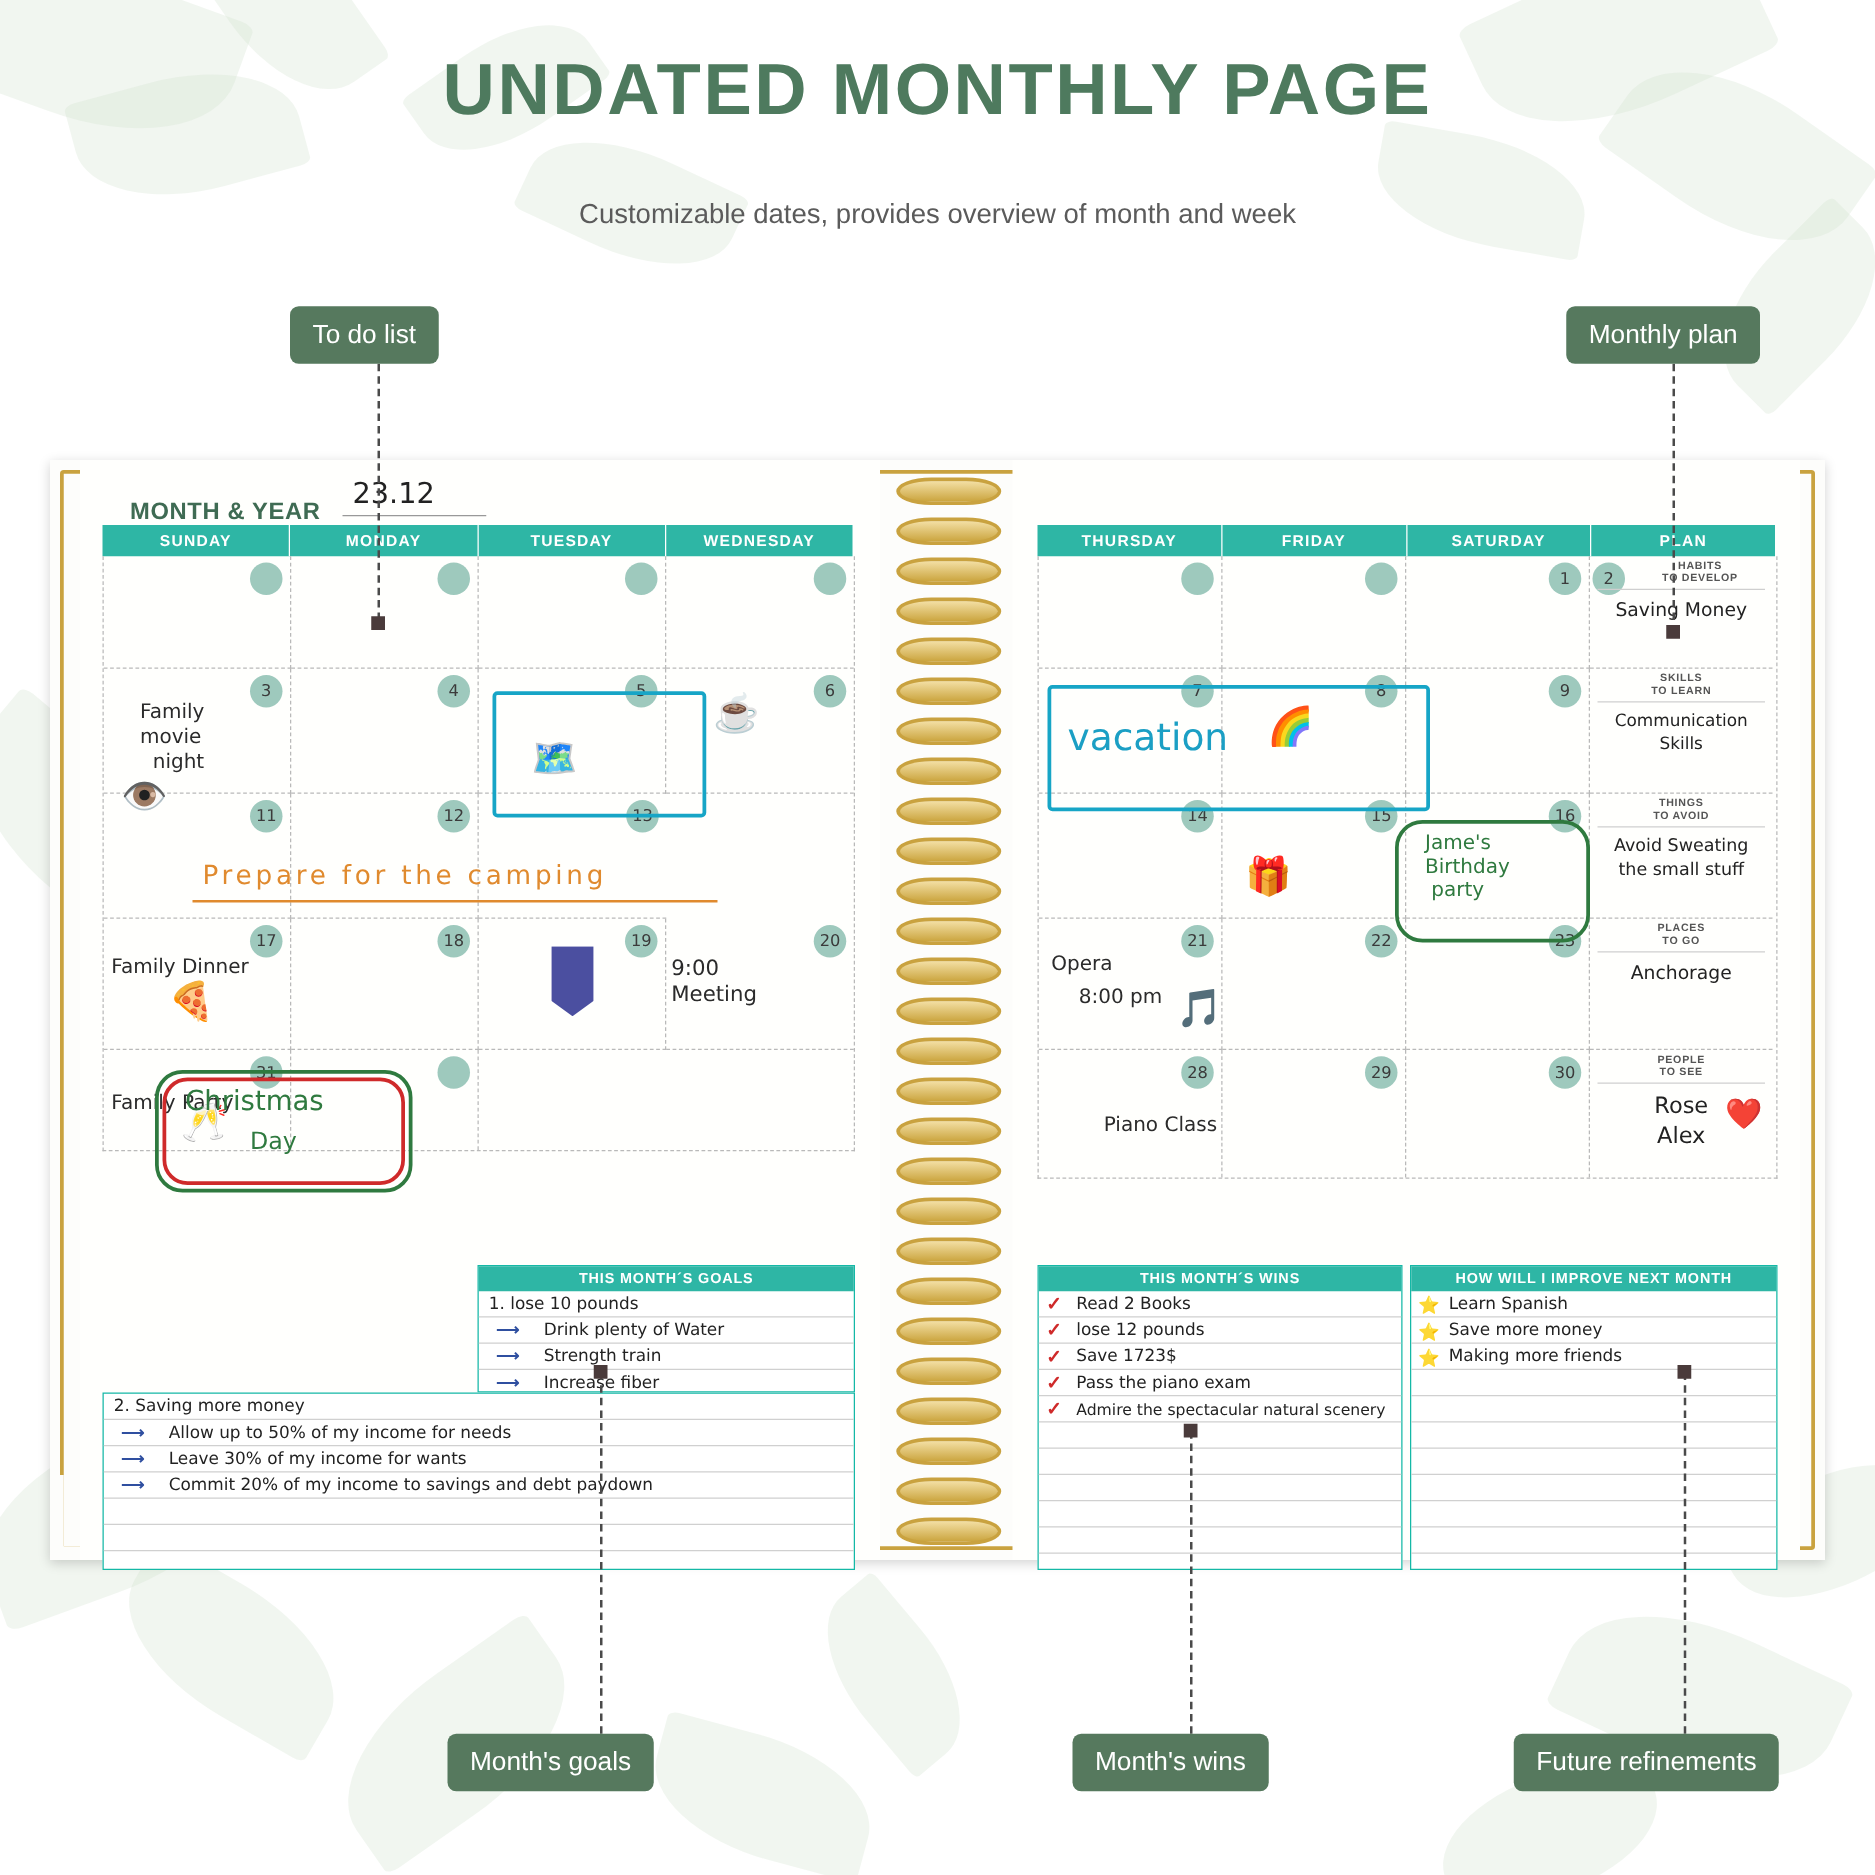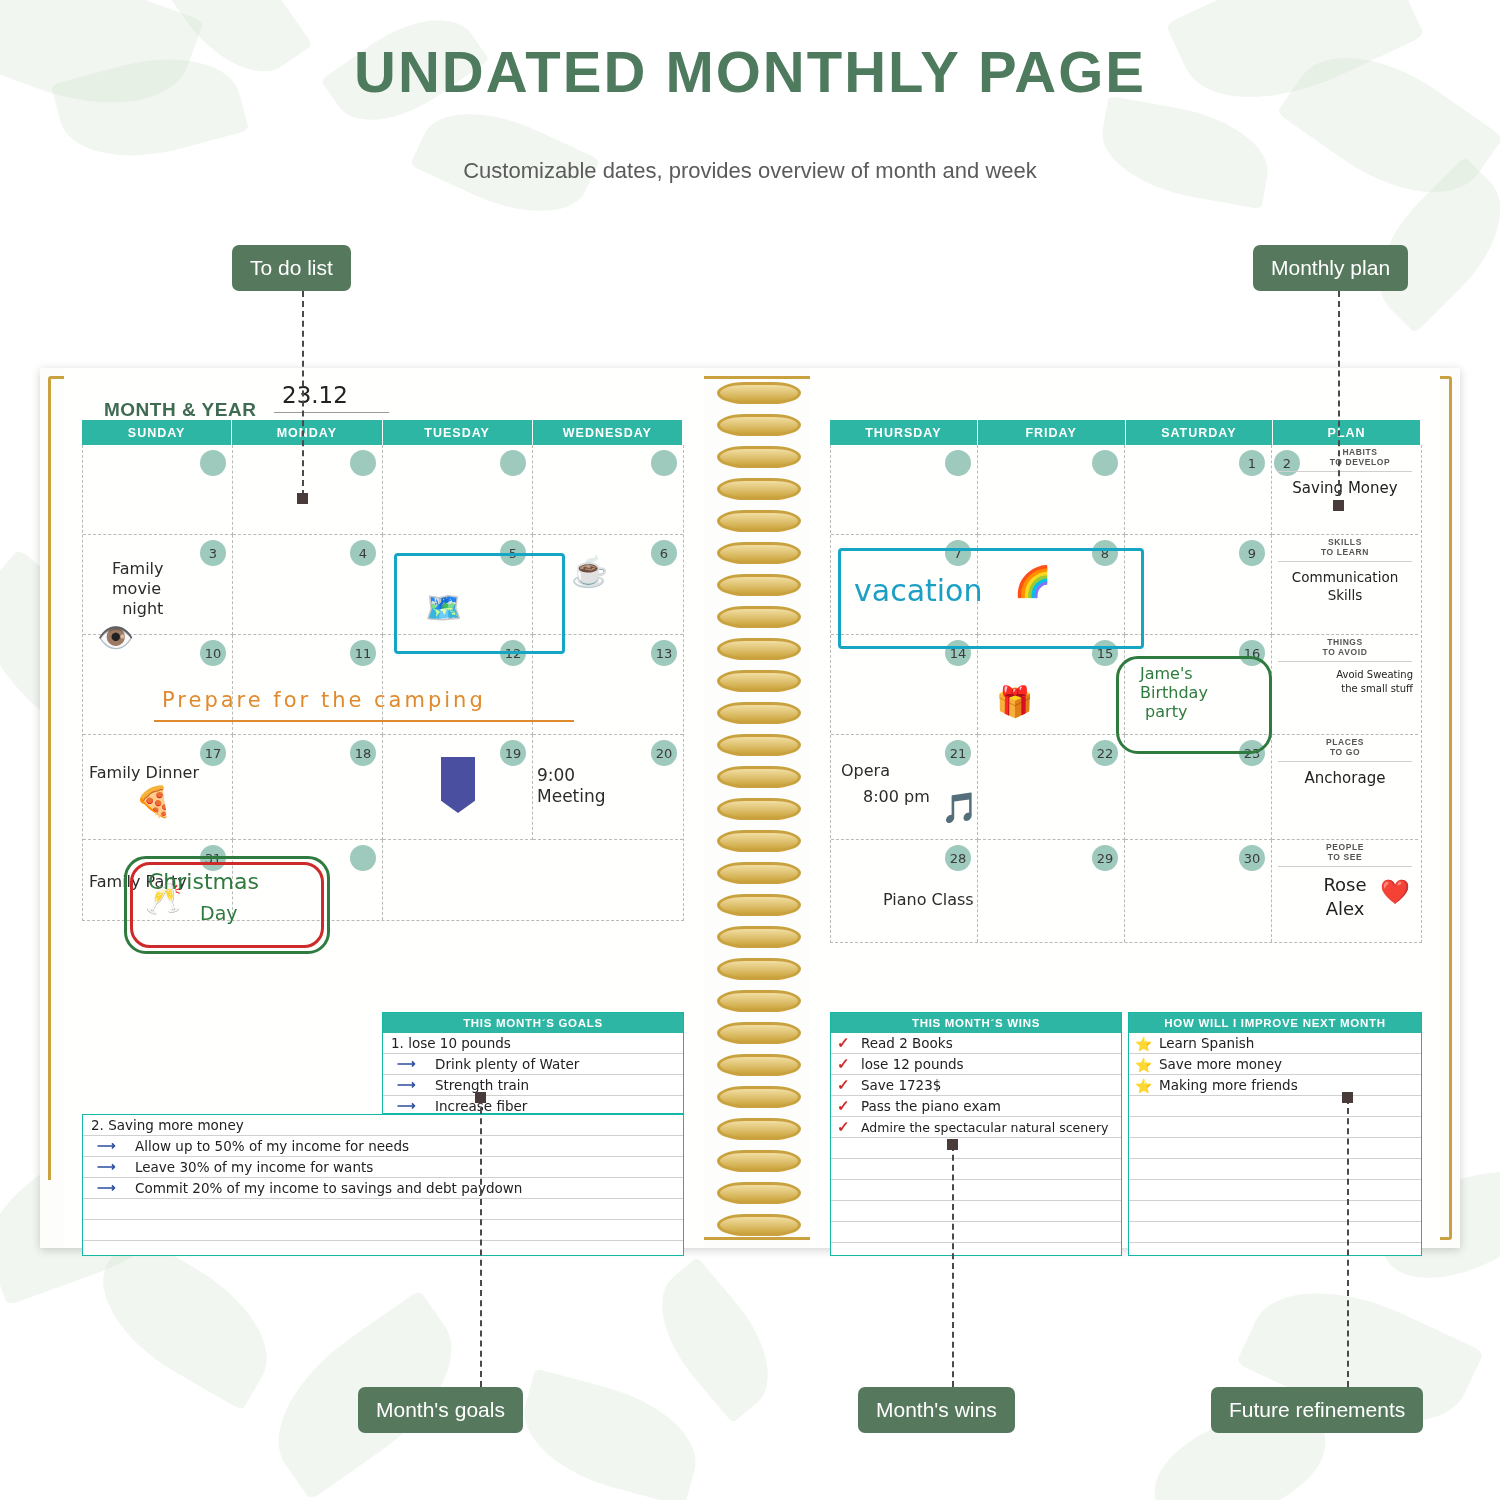--- a/index.html
+++ b/index.html
@@ -225,23 +225,20 @@
         <div class="cell" style="width:150px;height:100px;">
           <div class="daynum">5</div>
           <div class="emoji" style="left:42px;top:58px;">🗺️</div>
         </div>
         <div class="cell" style="width:150px;height:100px;">
           <div class="daynum">6</div>
           <div class="emoji" style="left:38px;top:22px;">☕</div>
         </div>
       </div>
       <div class="row">
-        <div class="cell" style="width:150px;height:100px;">
-            <div class="daynum">10</div>
-          </div>
         <div class="cell" style="width:150px;height:100px;">
             <div class="daynum">11</div>
           </div>
         <div class="cell" style="width:150px;height:100px;">
             <div class="daynum">12</div>
           </div>
         <div class="cell" style="width:150px;height:100px;">
             <div class="daynum">13</div>
           </div>
       </div>
@@ -417,21 +414,21 @@
           <div class="daynum">15</div>
           <div class="emoji" style="left:18px;top:52px;">🎁</div>
         </div>
         <div class="cell" style="width:147px;height:100px;">
             <div class="daynum">16</div>
           </div>
         <div class="cell plan-cell" style="width:146px;height:100px;">
           <div class="plan-head" style="white-space:pre;">THINGS
 TO AVOID</div>
           <div class="plan-sep"></div>
-          <div class="plan-txt" style="white-space:pre;font-size:10px;text-align:right;">Avoid Sweating
+          <div class="plan-txt" style="white-space:pre;font-size:14px;">Avoid Sweating
 the small stuff</div>
         </div>
       </div>
 
       <div class="row">
         <div class="cell" style="width:147px;height:105px;">
           <div class="daynum">21</div>
           <div class="note" style="left:10px;top:26px;">Opera</div>
           <div class="note" style="left:32px;top:52px;">8:00 pm</div>
           <div class="emoji" style="left:110px;top:58px;">🎵</div>

